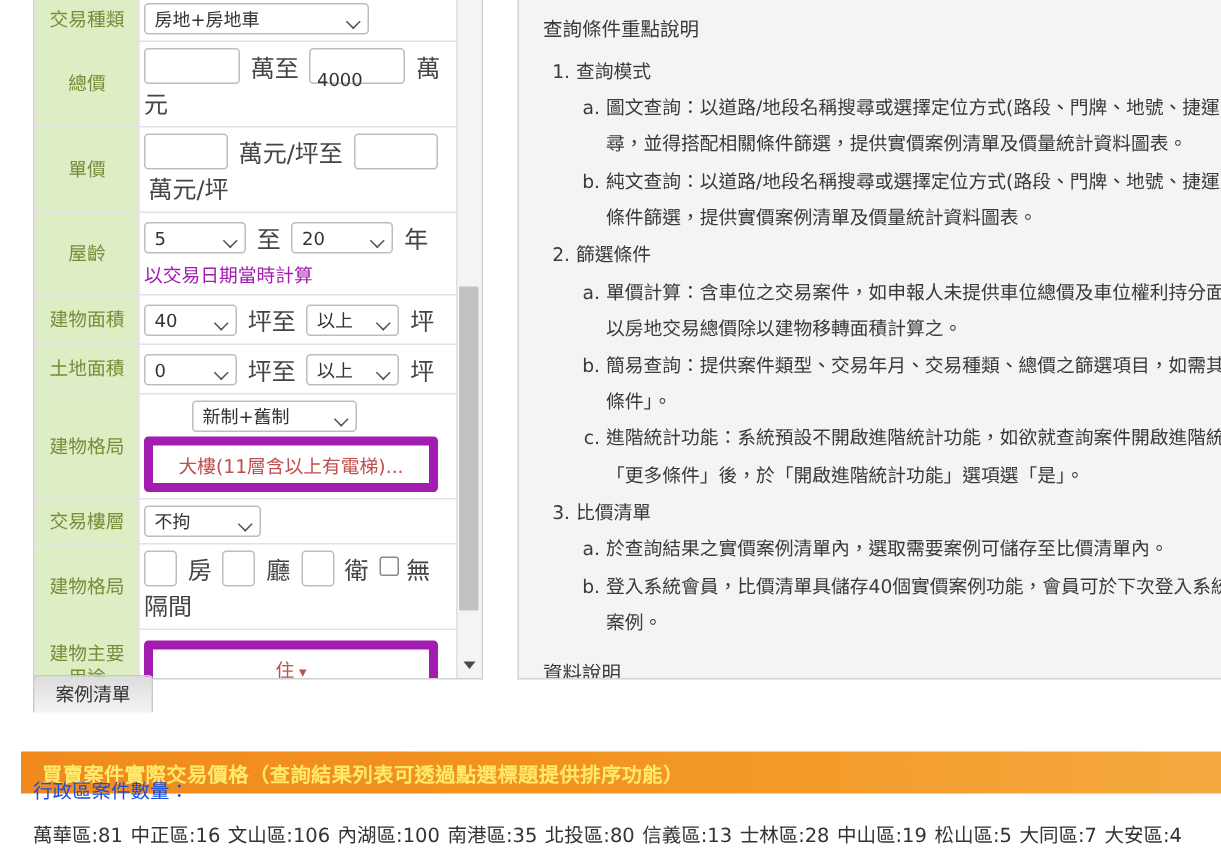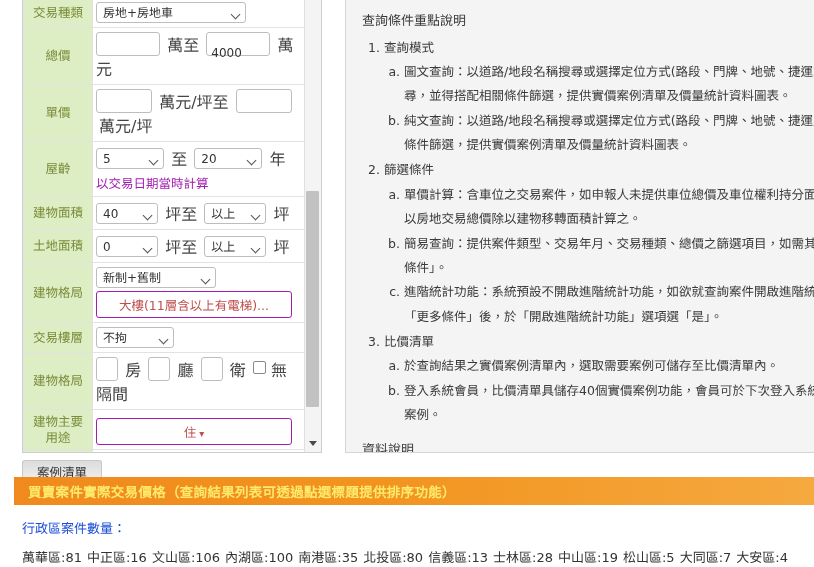--- a/index.html
+++ b/index.html
@@ -47,28 +47,28 @@
     height:21px;border:1px solid #bdbdbd;border-radius:3px;background:#fff;
     font-size:12px;color:#333;line-height:21px;padding:0 20px 0 6px;
     box-sizing:border-box;white-space:nowrap;overflow:hidden;
   }
   .sel::after{
     content:"";position:absolute;right:6px;top:8px;
     width:6px;height:6px;border-right:1.6px solid #555;border-bottom:1.6px solid #555;
     transform:rotate(45deg);
   }
   .sel.w150{width:150px;}
-  .sel.w110{width:120px;}
+  .sel.w110{width:110px;margin-left:32px;}
   .sel.w78{width:78px;}
   .sel.w68{width:68px;}
   .sel.w62{width:62px;}
   .unit{font-size:16px;color:#444;vertical-align:middle;padding:0 3px;}
   .note-red{display:block;color:#a21caf;font-size:12.5px;margin-top:3px;}
   .pillbox{
-    display:block;border:1px solid #a21caf;border-radius:3px;background:#fff;
+    display:block;border:6px solid #a21caf;border-radius:3px;background:#fff;
     color:#c0504d;font-size:12.5px;text-align:center;
     padding:3px 4px;margin-top:3px;white-space:nowrap;overflow:hidden;
     text-overflow:ellipsis;width:196px;box-sizing:border-box;
   }
   .pillbox.center-caret::after{content:" \25BE";font-size:10px;}
   .cbox{
     display:inline-block;width:11px;height:11px;border:1px solid #8a8a8a;
     background:#fff;vertical-align:-1px;margin-right:2px;border-radius:2px;
   }
 
@@ -98,32 +98,32 @@
   .help-inner{padding:14px 0 0 16px;width:560px;}
   .help-h{font-size:13px;color:#3a3a3a;margin:0 0 5px 0;line-height:1.5;}
   .help-h.second{margin-top:12px;}
   ol.lv1{margin:0 0 0 4px;padding:0 0 0 18px;list-style:decimal;}
   ol.lv1>li{font-size:12.5px;color:#3a3a3a;line-height:1.95;margin-bottom:1px;}
   ol.lv2{margin:0 0 0 2px;padding:0 0 0 18px;list-style:lower-alpha;}
   ol.lv2>li{font-size:12.5px;color:#3a3a3a;line-height:1.95;}
   .ln{display:block;white-space:nowrap;}
 
   
-  .tabstrip{position:absolute;left:22px;top:460px;width:780px;height:26px;text-align:center;}
+  .tabstrip{position:absolute;left:22px;top:450px;width:780px;height:26px;text-align:center;}
   .tab{
     position:absolute;left:0;top:0;height:24px;padding:0 14px;
     background:linear-gradient(#dcdcdc,#f4f4f4);
     border:1px solid #c8c8c8;border-bottom:none;
     border-radius:3px 3px 0 0;
     font-size:12.5px;color:#333;line-height:24px;white-space:nowrap;
   }
 
   
   .banner{
-    position:absolute;left:14px;top:477px;width:800px;height:28px;
+    position:absolute;left:14px;top:501px;width:800px;height:28px;
     background:linear-gradient(90deg,#f08a1e 0%,#f2931f 45%,#f5a93f 100%);
     display:flex;align-items:center;
   }
   .banner-txt{
     color:#ffe96b;font-size:13.5px;font-weight:bold;padding-left:14px;
     white-space:nowrap;letter-spacing:.3px;
   }
 
   
   .stats{position:absolute;left:22px;top:518px;width:790px;}

